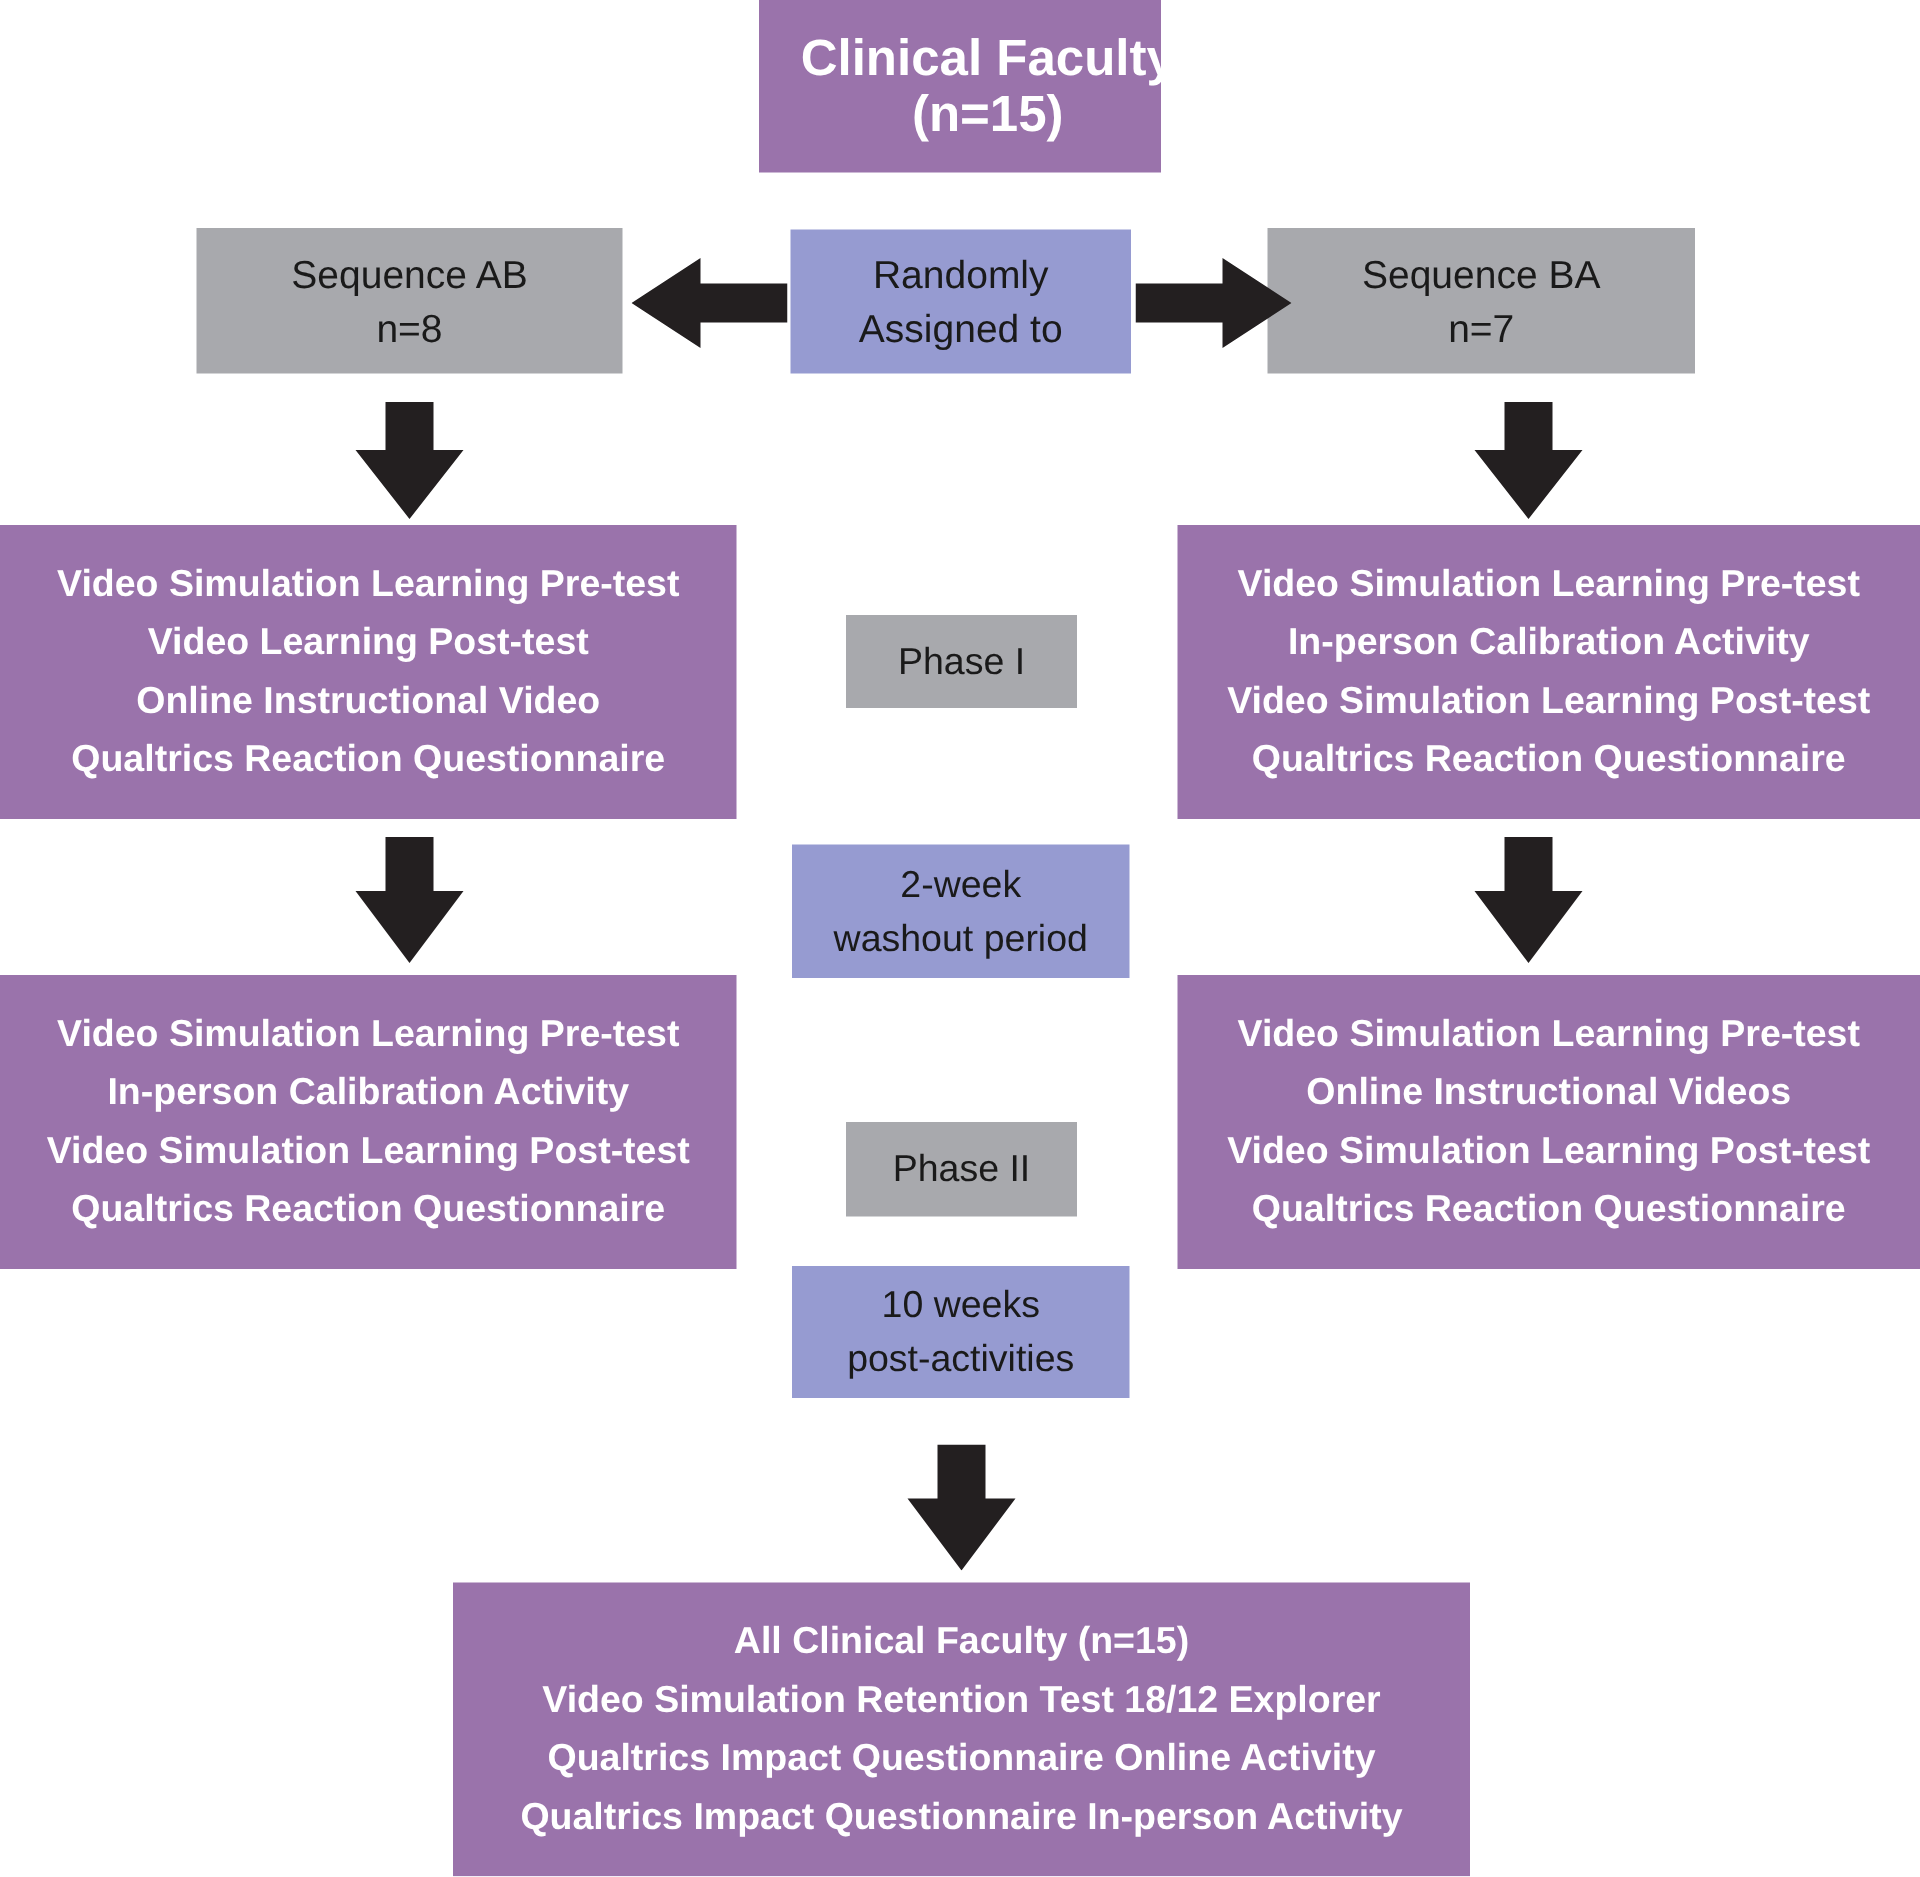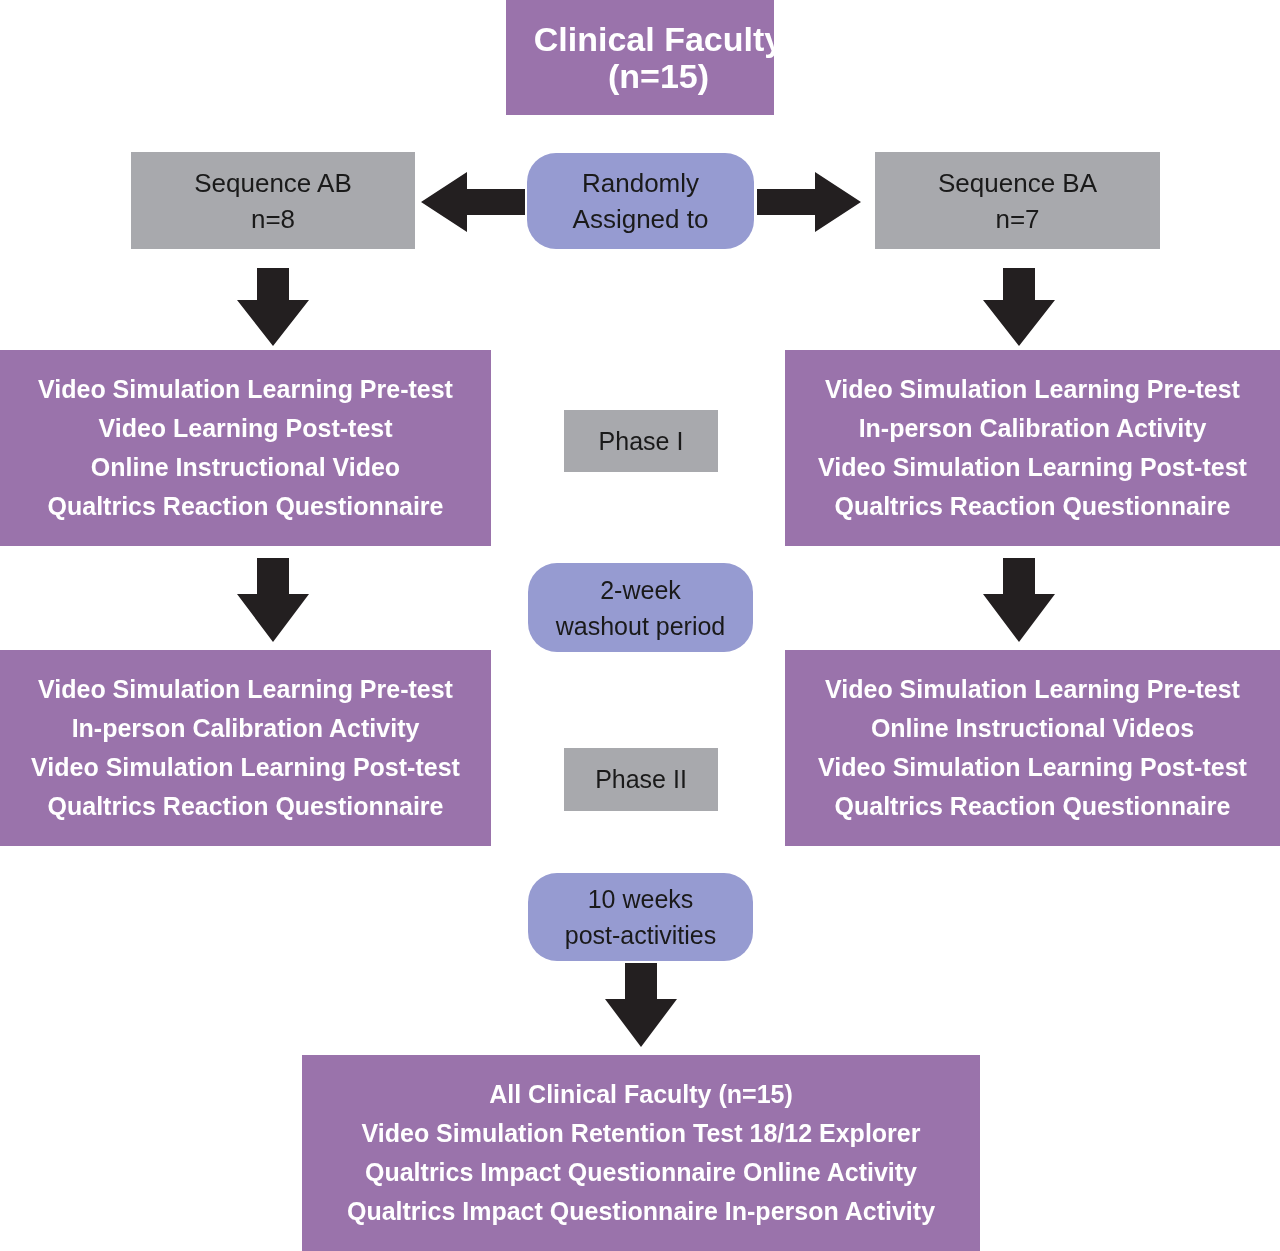--- a/index.html
+++ b/index.html
@@ -33,21 +33,20 @@
   }
   .box-gray {
     background: #a8a9ad;
     color: #1a1a1a;
     font-weight: normal;
   }
   .box-peri {
     background: #969bd1;
     color: #1a1a1a;
     font-weight: normal;
-    border-radius: 29px;
   }
   .line {
     display: block;
     white-space: nowrap;
   }
 
   
   #box-clinical-faculty {
     left: 506px; top: 0px; width: 268px; height: 115px;
     font-size: 34px; line-height: 37px; padding-left: 37px;
@@ -55,21 +54,21 @@
   
   #box-sequence-ab {
     left: 131px; top: 152px; width: 284px; height: 97px;
     font-size: 26px; line-height: 36px;
   }
   #box-random-assign {
     left: 527px; top: 153px; width: 227px; height: 96px;
     font-size: 26px; line-height: 36px;
   }
   #box-sequence-ba {
-    left: 875px; top: 152px; width: 285px; height: 97px;
+    left: 845px; top: 152px; width: 285px; height: 97px;
     font-size: 26px; line-height: 36px;
   }
   
   #box-phase1-left {
     left: 0px; top: 350px; width: 491px; height: 196px;
     font-size: 25px; line-height: 39px;
     padding: 0 6px;
   }
   #box-phase1-right {
     left: 785px; top: 350px; width: 495px; height: 196px;
@@ -83,21 +82,21 @@
   }
   #box-washout {
     left: 528px; top: 563px; width: 225px; height: 89px;
     font-size: 25px; line-height: 36px;
   }
   #box-phase-2-label {
     left: 564px; top: 748px; width: 154px; height: 63px;
     font-size: 25px; line-height: 33px;
   }
   #box-post-activities {
-    left: 528px; top: 873px; width: 225px; height: 88px;
+    left: 528px; top: 844px; width: 225px; height: 88px;
     font-size: 25px; line-height: 36px;
   }
   
   #box-phase2-left {
     left: 0px; top: 650px; width: 491px; height: 196px;
     font-size: 25px; line-height: 39px;
     padding: 0 6px;
   }
   #box-phase2-right {
     left: 785px; top: 650px; width: 495px; height: 196px;

